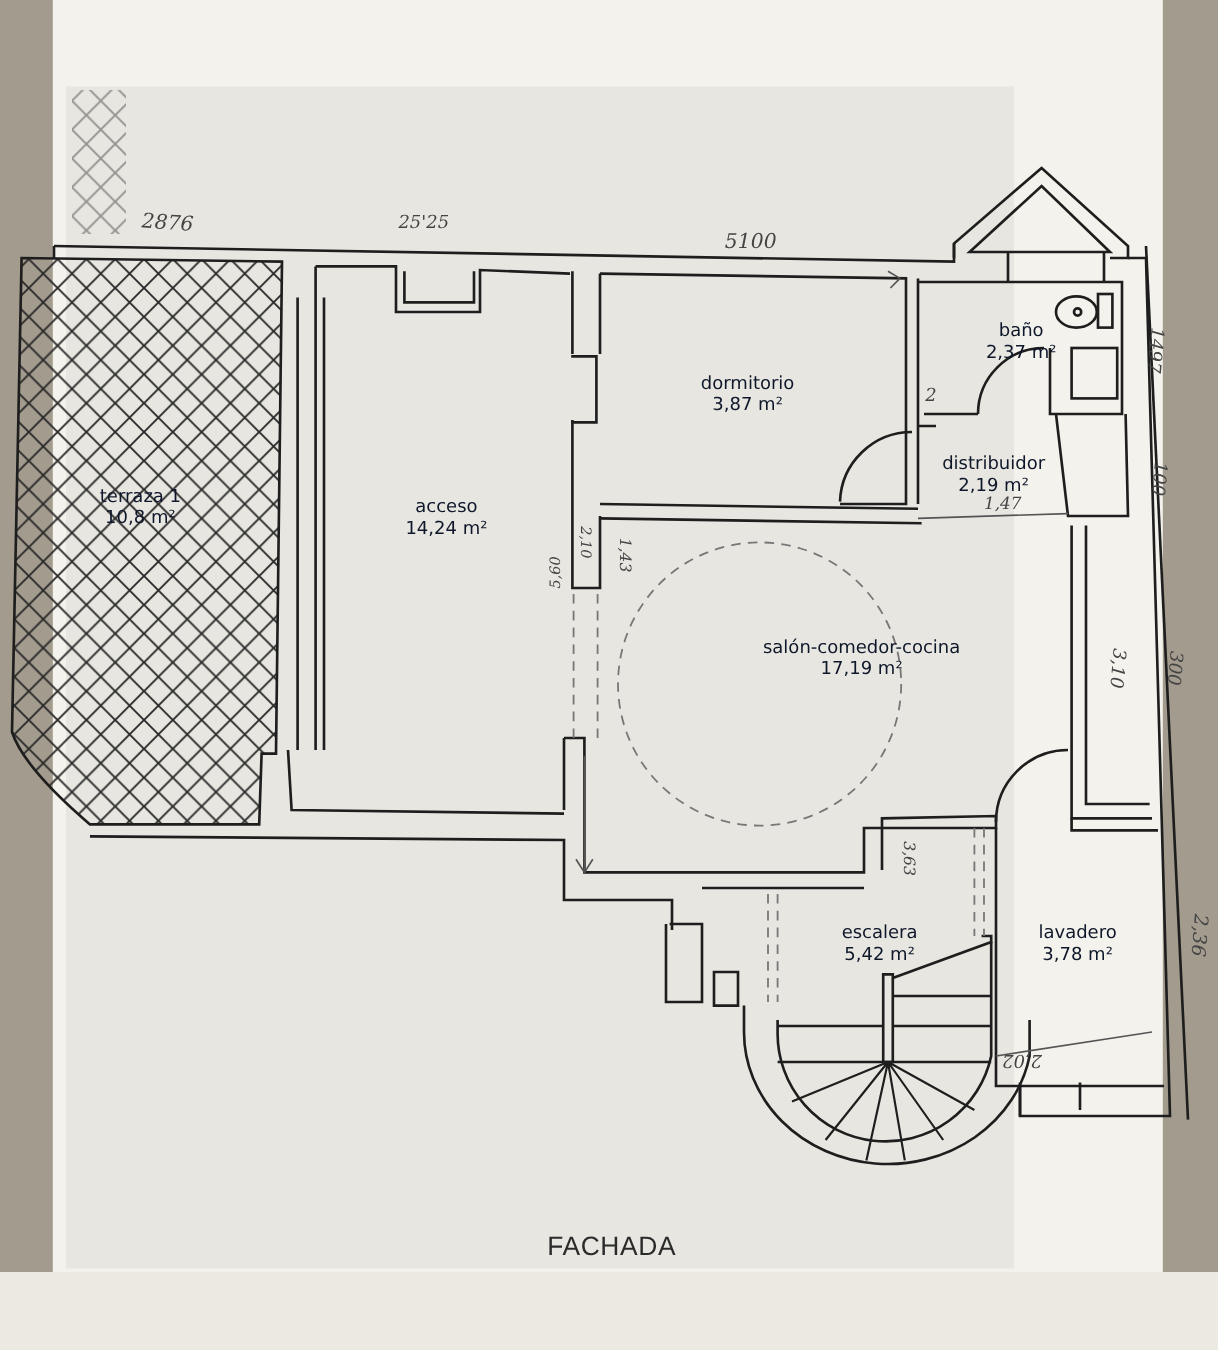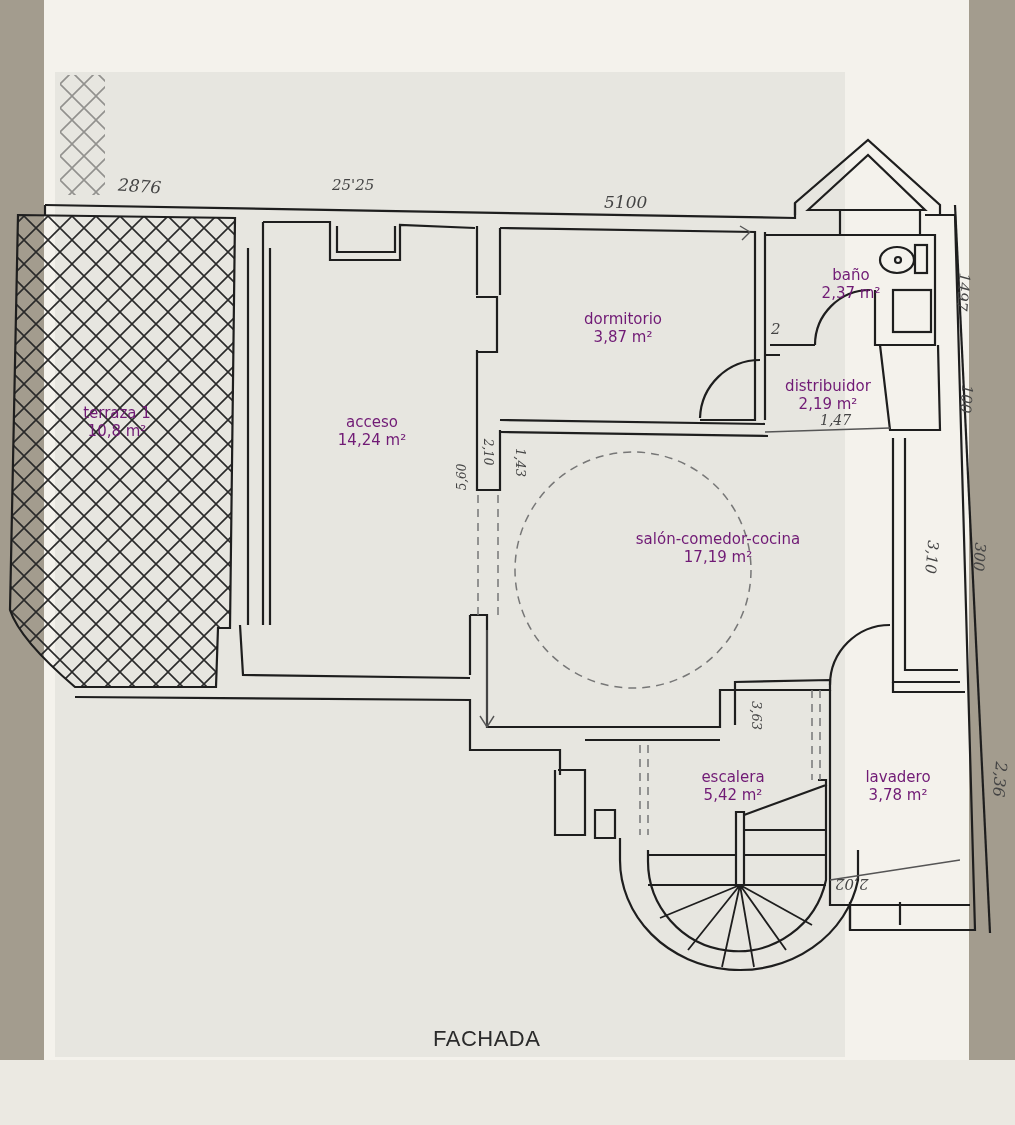--- a/index.html
+++ b/index.html
@@ -15,32 +15,32 @@
   .sheet-lower {
     position:absolute; left:0; top:1060px; width:1015px; height:65px;
     background:#ebe9e2;
   }
   .print-area {
     position:absolute; left:55px; top:72px; width:790px; height:985px;
     background:#e7e6e0;
   }
   svg.plan { position:absolute; left:0; top:0; }
   .room-label {
-    position:absolute; text-align:center; color:#701a75;
+    position:absolute; text-align:center; color:#0f172a;
     font-family:"DejaVu Sans", sans-serif; font-size:15px; line-height:18px;
     transform:translateX(-50%);
     white-space:nowrap;
   }
   .room-label .area { display:block; }
   .hand {
     position:absolute; color:#444; font-family:"DejaVu Serif", serif;
     font-style:italic; font-size:17px; white-space:nowrap;
   }
   .facade {
-    position:absolute; left:433px; top:1026px; font-family:"Liberation Sans", sans-serif;
+    position:absolute; left:456px; top:1026px; font-family:"Liberation Sans", sans-serif;
     font-size:22px; color:#2b2b2b; letter-spacing:0.5px;
   }
 </style>
 </head>
 <body>
 
 <div class="sheet"></div>
 <div class="sheet-lower"></div>
 <div class="print-area"></div>
 

